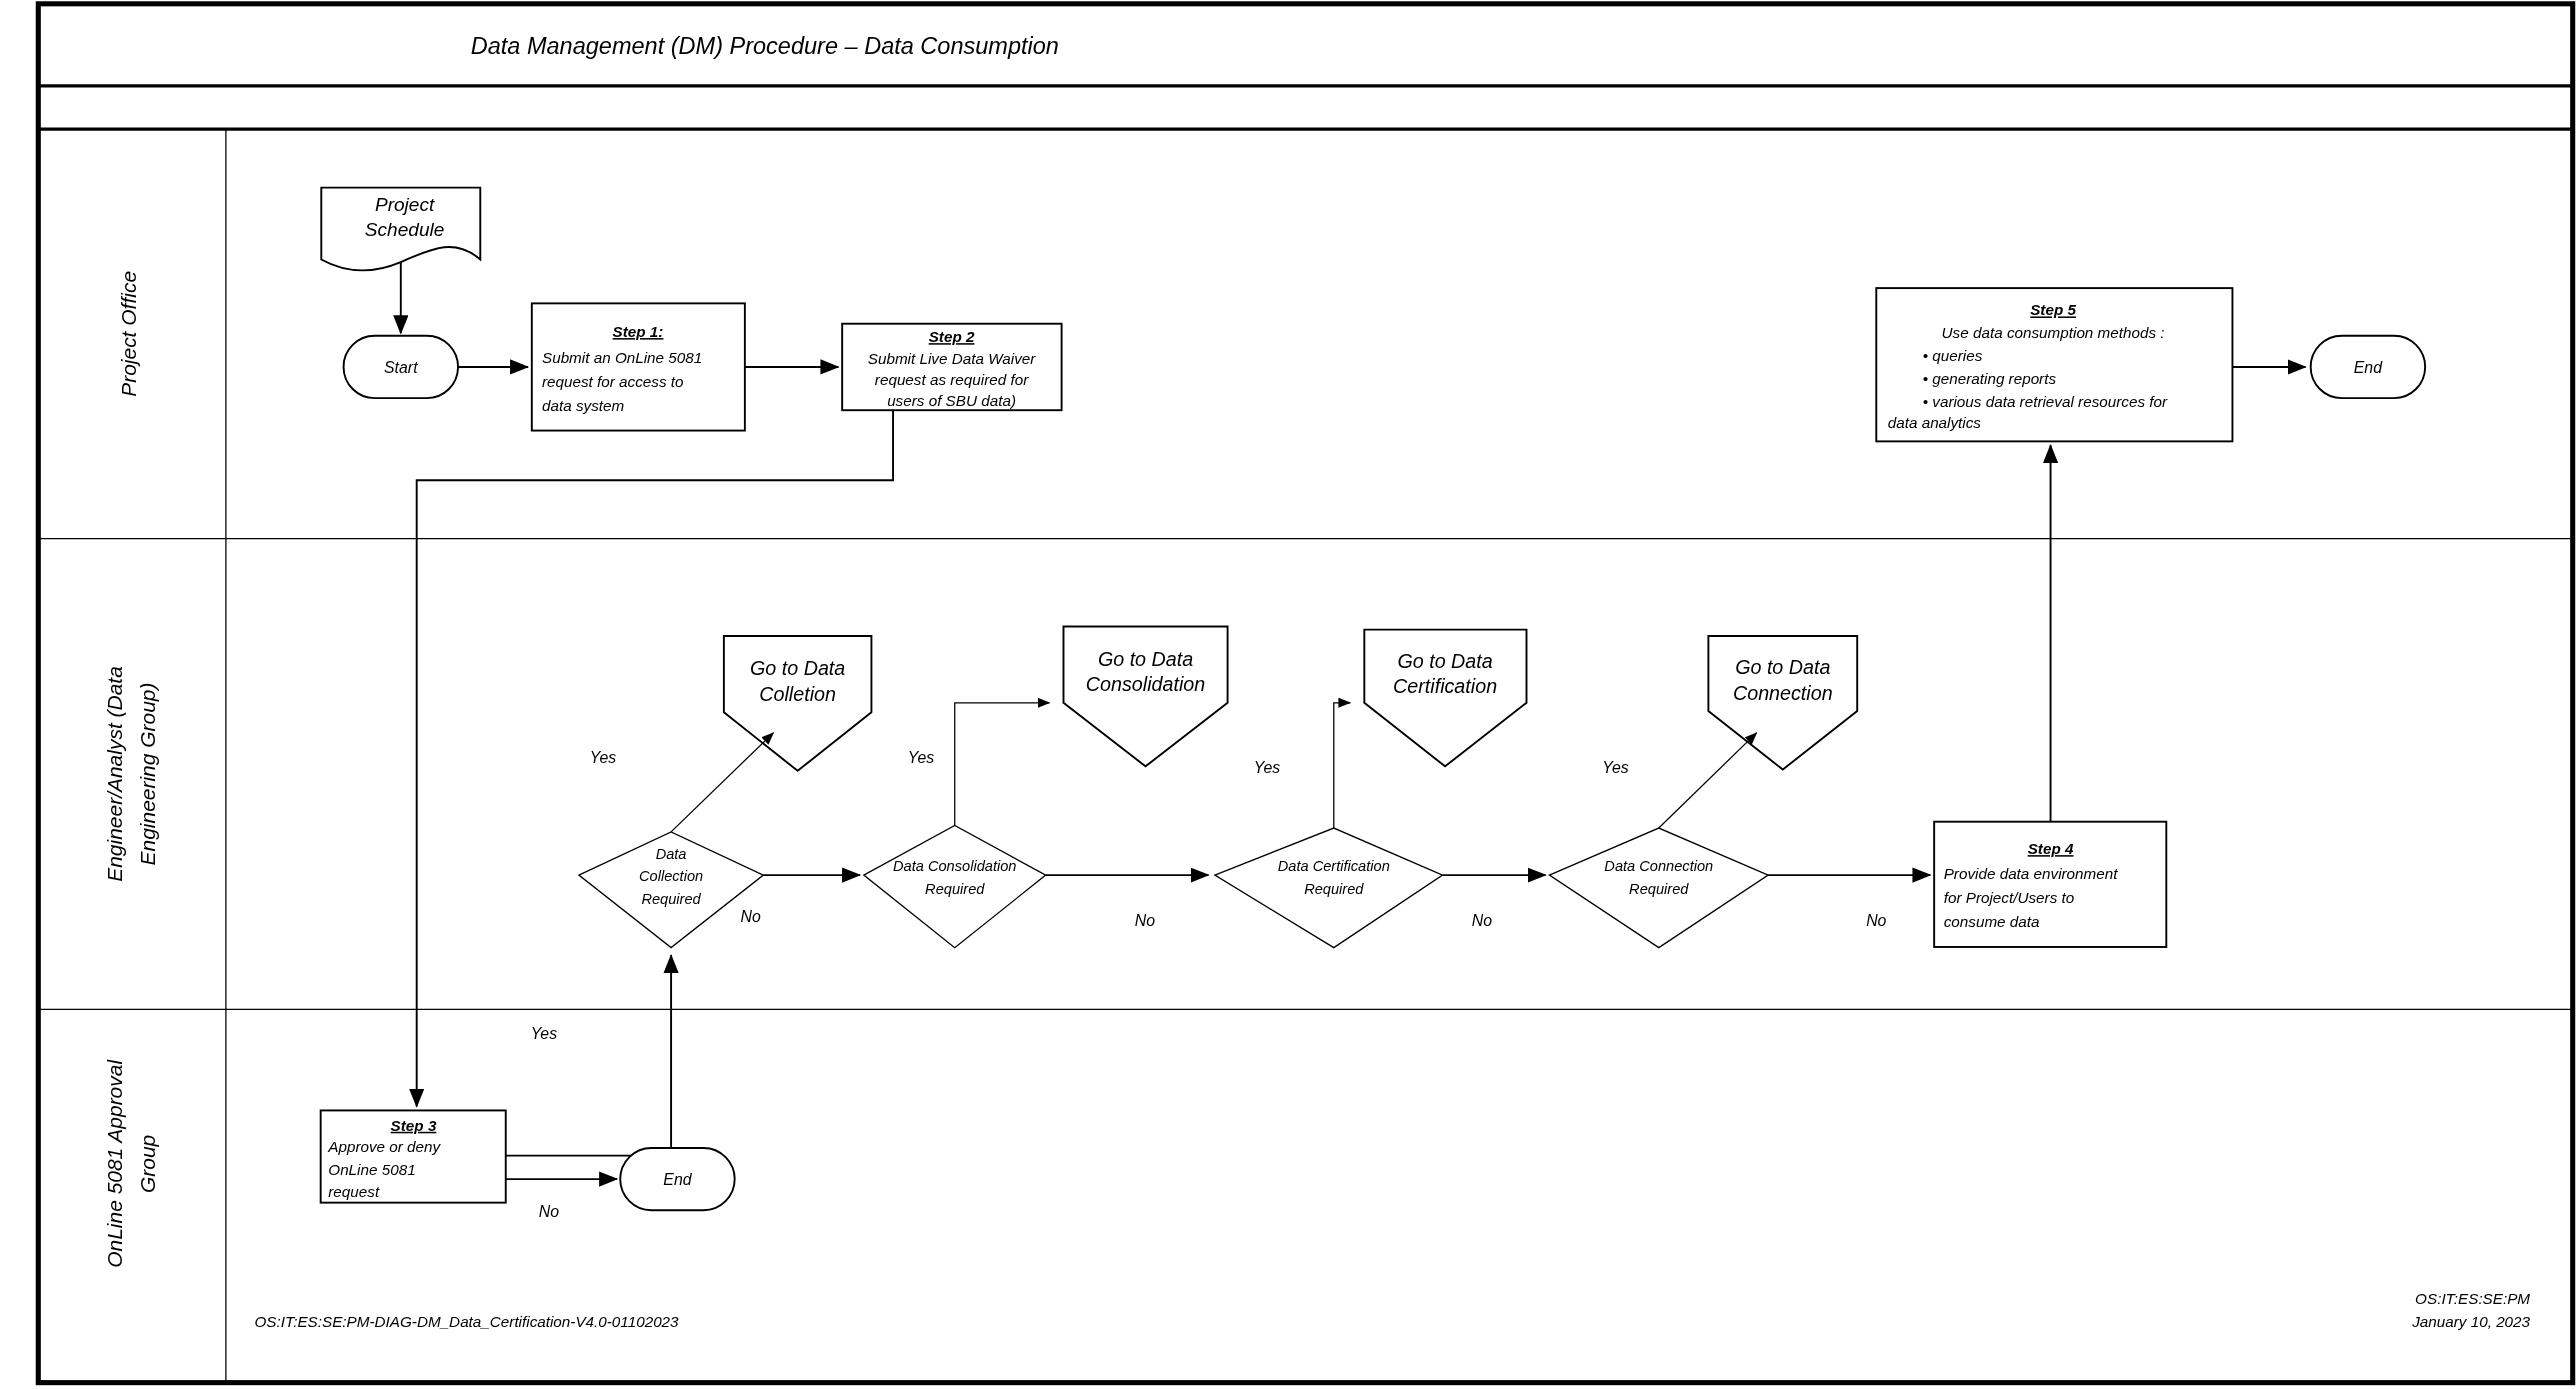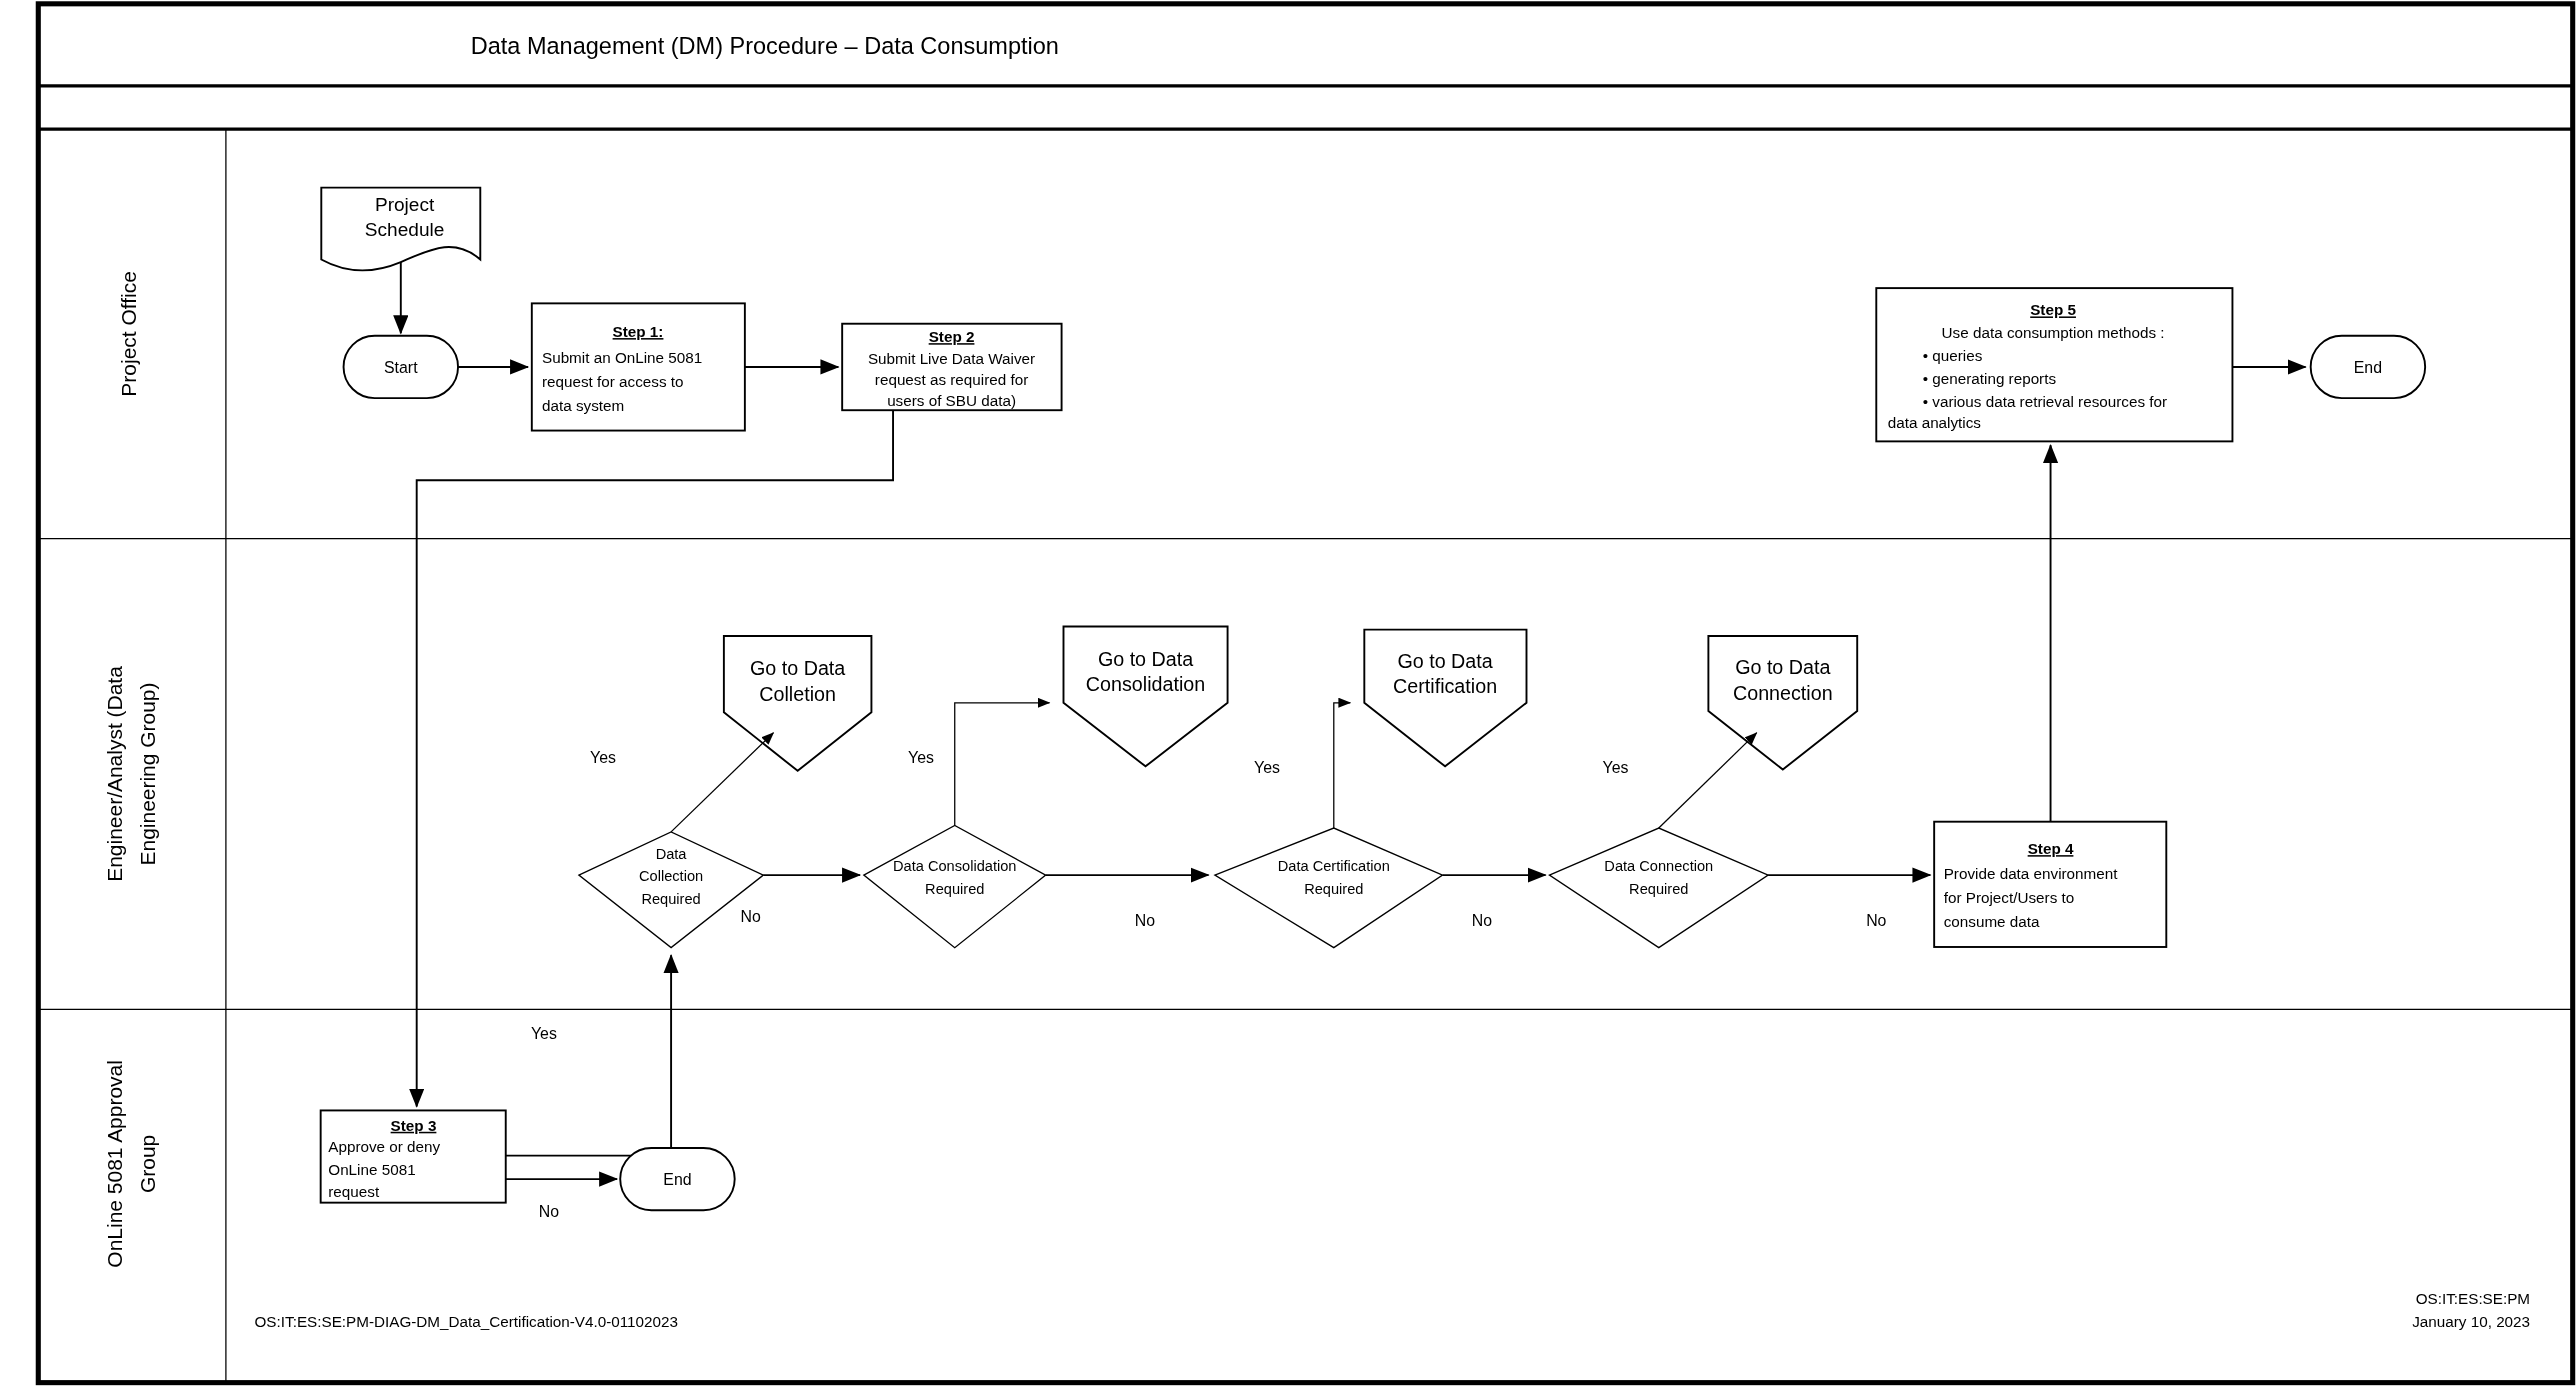--- a/index.html
+++ b/index.html
@@ -1,18 +1,18 @@
 <!DOCTYPE html>
 <html style="font-size:10.2px"><head>
 <meta charset="utf-8">
 <style>
   html,body{margin:0;padding:0;background:#ffffff;}
   body{width:2576px;height:1389px;overflow:hidden;
        font-family:"Liberation Sans","DejaVu Sans",sans-serif;color:#000;}
-  #root{position:relative;width:2142px;height:1389px;}
+  #root{position:relative;width:2142px;height:1389px;font-style:italic;}
   svg#diagram{position:absolute;left:0;top:0;width:2576px;height:1389px;}
   text{font-family:"Liberation Sans","DejaVu Sans",sans-serif;fill:#000;}
   .t-title{font-size:37px;}
   .t-lane{font-size:33px;}
   .t-box{font-size:24px;}
   .t-boxhdr{font-size:24px;font-weight:bold;text-decoration:underline;}
   .t-term{font-size:25px;}
   .t-doc{font-size:30px;}
   .t-conn{font-size:31px;}
   .t-dec{font-size:23px;}

